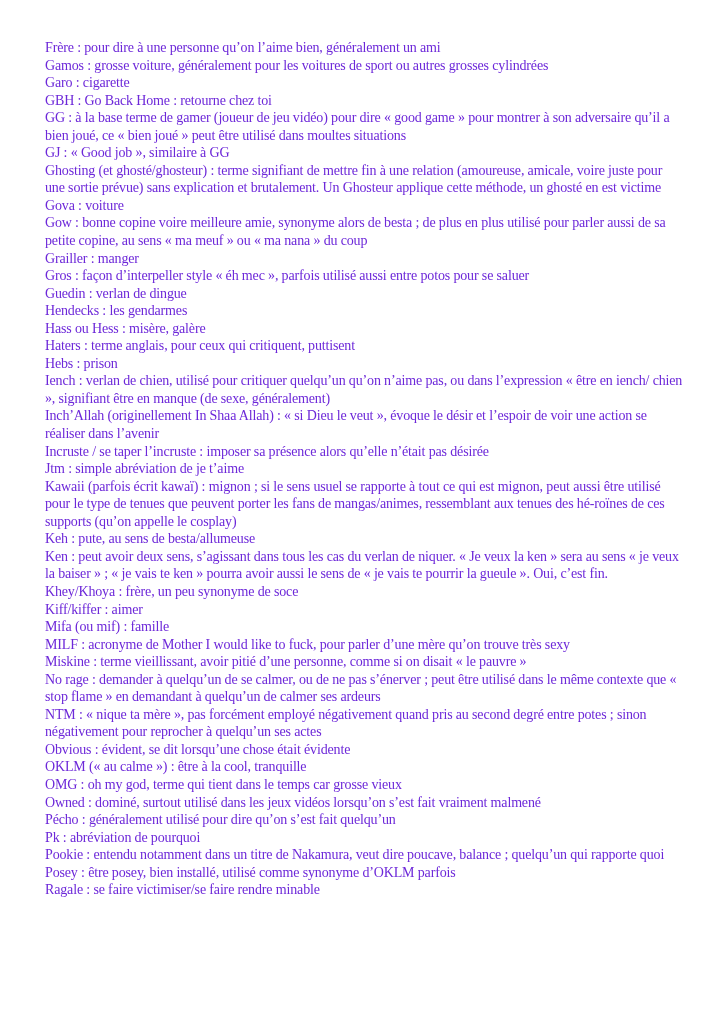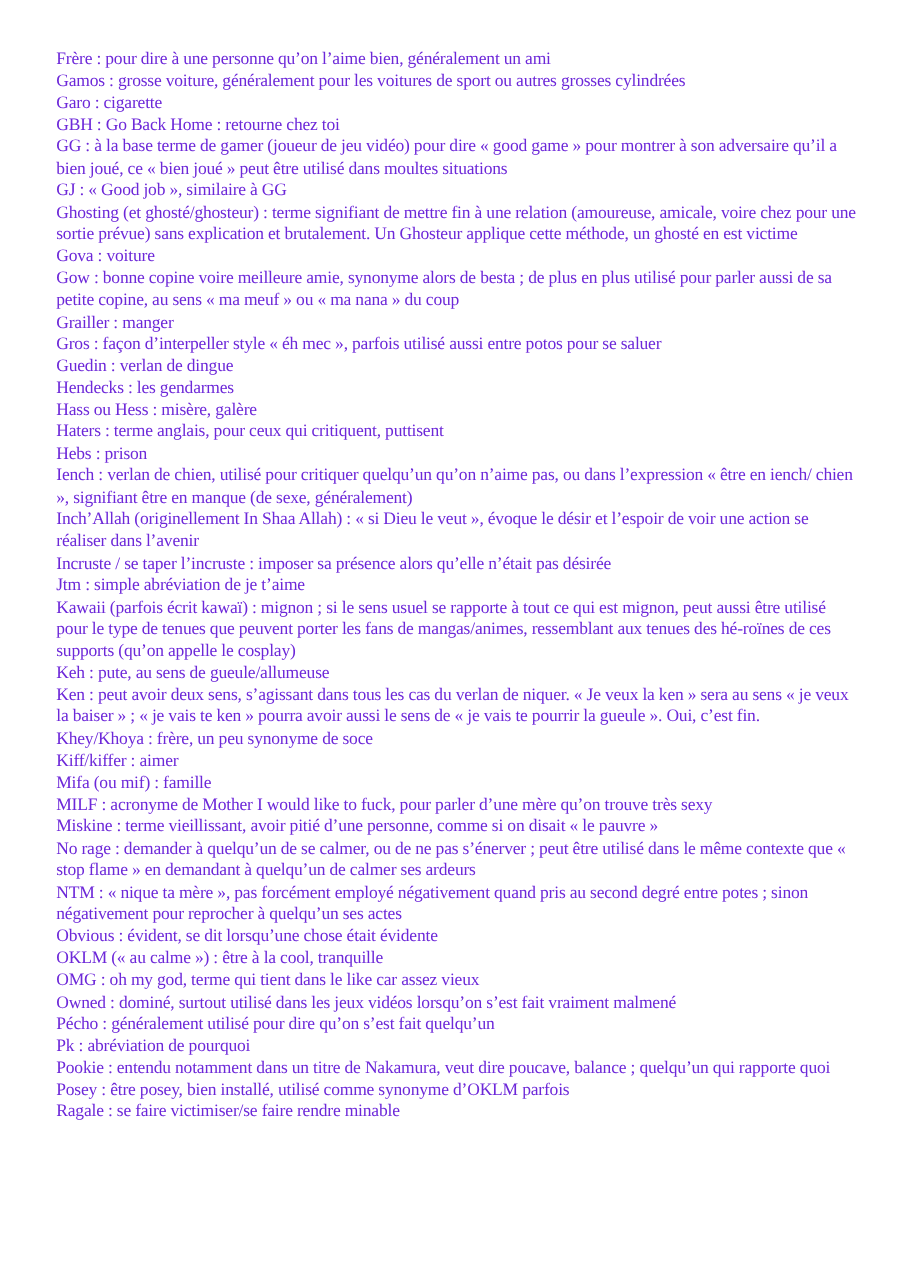--- a/index.html
+++ b/index.html
@@ -20,46 +20,46 @@
 </head>
 <body>
 
 <div class="page">
   <p class="entry">Frère : pour dire à une personne qu’on l’aime bien, généralement un ami</p>
   <p class="entry">Gamos : grosse voiture, généralement pour les voitures de sport ou autres grosses cylindrées</p>
   <p class="entry">Garo : cigarette</p>
   <p class="entry">GBH : Go Back Home : retourne chez toi</p>
   <p class="entry">GG : à la base terme de gamer (joueur de jeu vidéo) pour dire « good game » pour montrer à son adversaire qu’il a bien joué, ce « bien joué » peut être utilisé dans moultes situations</p>
   <p class="entry">GJ : « Good job », similaire à GG</p>
-  <p class="entry">Ghosting (et ghosté/ghosteur) : terme signifiant de mettre fin à une relation (amoureuse, amicale, voire chez pour une sortie prévue) sans explication et brutalement. Un Ghosteur applique cette méthode, un ghosté en est victime</p>
+  <p class="entry">Ghosting (et ghosté/ghosteur) : terme signifiant de mettre fin à une relation (amoureuse, amicale, voire juste pour une sortie prévue) sans explication et brutalement. Un Ghosteur applique cette méthode, un ghosté en est victime</p>
   <p class="entry">Gova : voiture</p>
   <p class="entry">Gow : bonne copine voire meilleure amie, synonyme alors de besta ; de plus en plus utilisé pour parler aussi de sa petite copine, au sens « ma meuf » ou « ma nana » du coup</p>
   <p class="entry">Grailler : manger</p>
   <p class="entry">Gros : façon d’interpeller style « éh mec », parfois utilisé aussi entre potos pour se saluer</p>
   <p class="entry">Guedin : verlan de dingue</p>
   <p class="entry">Hendecks : les gendarmes</p>
   <p class="entry">Hass ou Hess : misère, galère</p>
   <p class="entry">Haters : terme anglais, pour ceux qui critiquent, puttisent</p>
   <p class="entry">Hebs : prison</p>
   <p class="entry">Iench : verlan de chien, utilisé pour critiquer quelqu’un qu’on n’aime pas, ou dans l’expression « être en iench/ chien », signifiant être en manque (de sexe, généralement)</p>
   <p class="entry">Inch’Allah (originellement In Shaa Allah) : « si Dieu le veut », évoque le désir et l’espoir de voir une action se réaliser dans l’avenir</p>
   <p class="entry">Incruste / se taper l’incruste : imposer sa présence alors qu’elle n’était pas désirée</p>
   <p class="entry">Jtm : simple abréviation de je t’aime</p>
   <p class="entry">Kawaii (parfois écrit kawaï) : mignon ; si le sens usuel se rapporte à tout ce qui est mignon, peut aussi être utilisé pour le type de tenues que peuvent porter les fans de mangas/animes, ressemblant aux tenues des hé-roïnes de ces supports (qu’on appelle le cosplay)</p>
-  <p class="entry">Keh : pute, au sens de gueule/allumeuse</p>
+  <p class="entry">Keh : pute, au sens de besta/allumeuse</p>
   <p class="entry">Ken : peut avoir deux sens, s’agissant dans tous les cas du verlan de niquer. « Je veux la ken » sera au sens « je veux la baiser » ; « je vais te ken » pourra avoir aussi le sens de « je vais te pourrir la gueule ». Oui, c’est fin.</p>
   <p class="entry">Khey/Khoya : frère, un peu synonyme de soce</p>
   <p class="entry">Kiff/kiffer : aimer</p>
   <p class="entry">Mifa (ou mif) : famille</p>
   <p class="entry">MILF : acronyme de Mother I would like to fuck, pour parler d’une mère qu’on trouve très sexy</p>
   <p class="entry">Miskine : terme vieillissant, avoir pitié d’une personne, comme si on disait « le pauvre »</p>
   <p class="entry">No rage : demander à quelqu’un de se calmer, ou de ne pas s’énerver ; peut être utilisé dans le même contexte que « stop flame » en demandant à quelqu’un de calmer ses ardeurs</p>
   <p class="entry">NTM : « nique ta mère », pas forcément employé négativement quand pris au second degré entre potes ; sinon négativement pour reprocher à quelqu’un ses actes</p>
   <p class="entry">Obvious : évident, se dit lorsqu’une chose était évidente</p>
   <p class="entry">OKLM (« au calme ») : être à la cool, tranquille</p>
-  <p class="entry">OMG : oh my god, terme qui tient dans le like car assez vieux</p>
+  <p class="entry">OMG : oh my god, terme qui tient dans le temps car grosse vieux</p>
   <p class="entry">Owned : dominé, surtout utilisé dans les jeux vidéos lorsqu’on s’est fait vraiment malmené</p>
   <p class="entry">Pécho : généralement utilisé pour dire qu’on s’est fait quelqu’un</p>
   <p class="entry">Pk : abréviation de pourquoi</p>
   <p class="entry">Pookie : entendu notamment dans un titre de Nakamura, veut dire poucave, balance ; quelqu’un qui rapporte quoi</p>
   <p class="entry">Posey : être posey, bien installé, utilisé comme synonyme d’OKLM parfois</p>
   <p class="entry">Ragale : se faire victimiser/se faire rendre minable</p>
 </div>
 
 </body></html>

